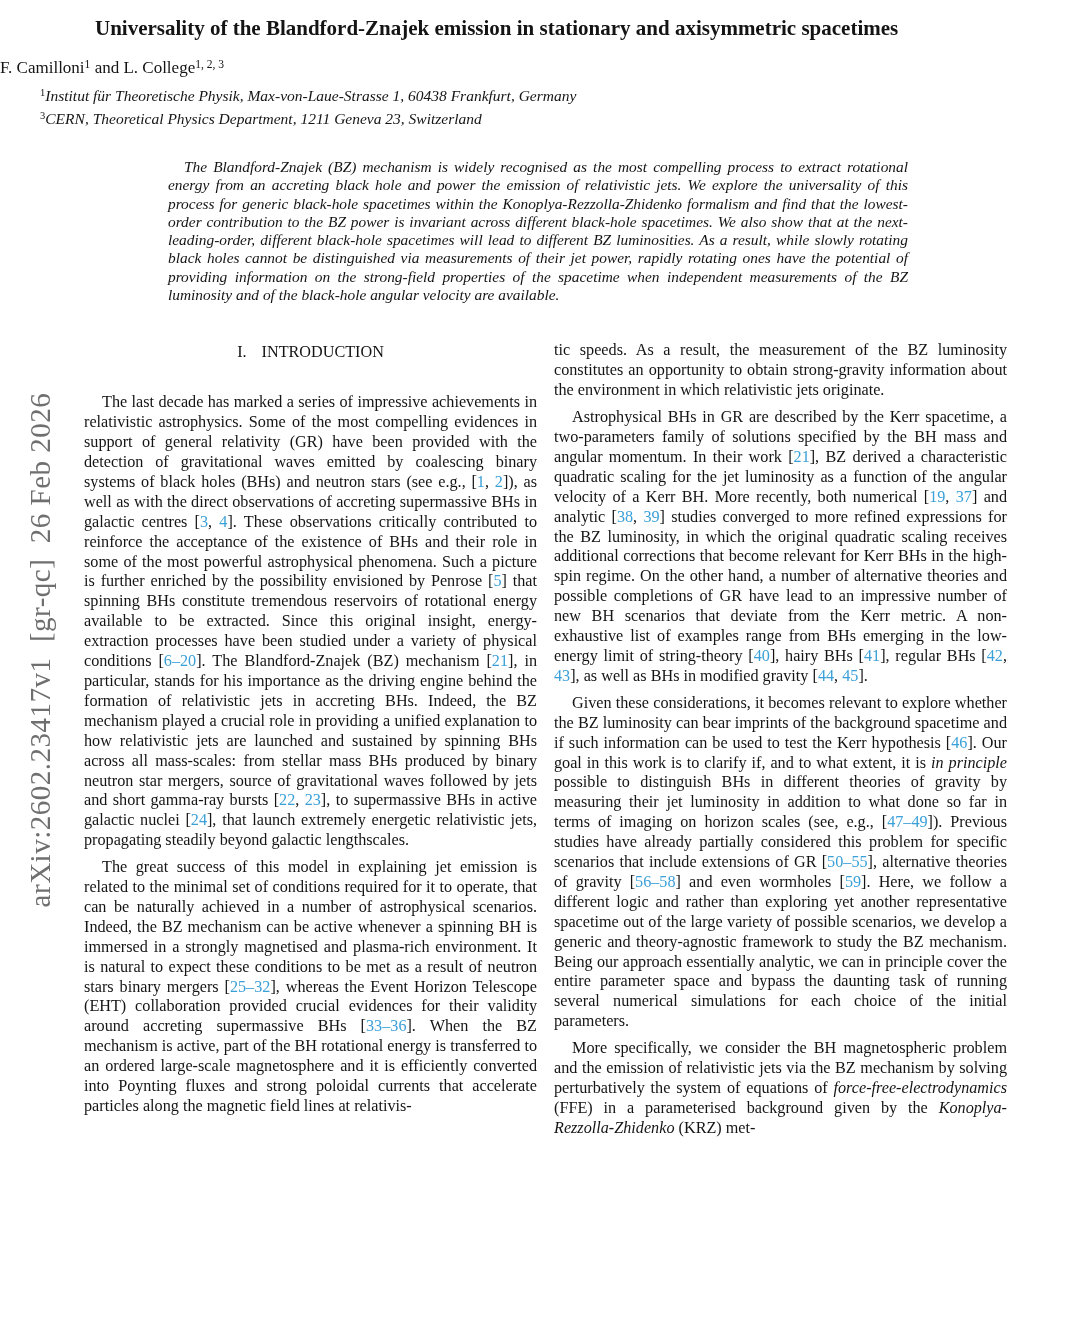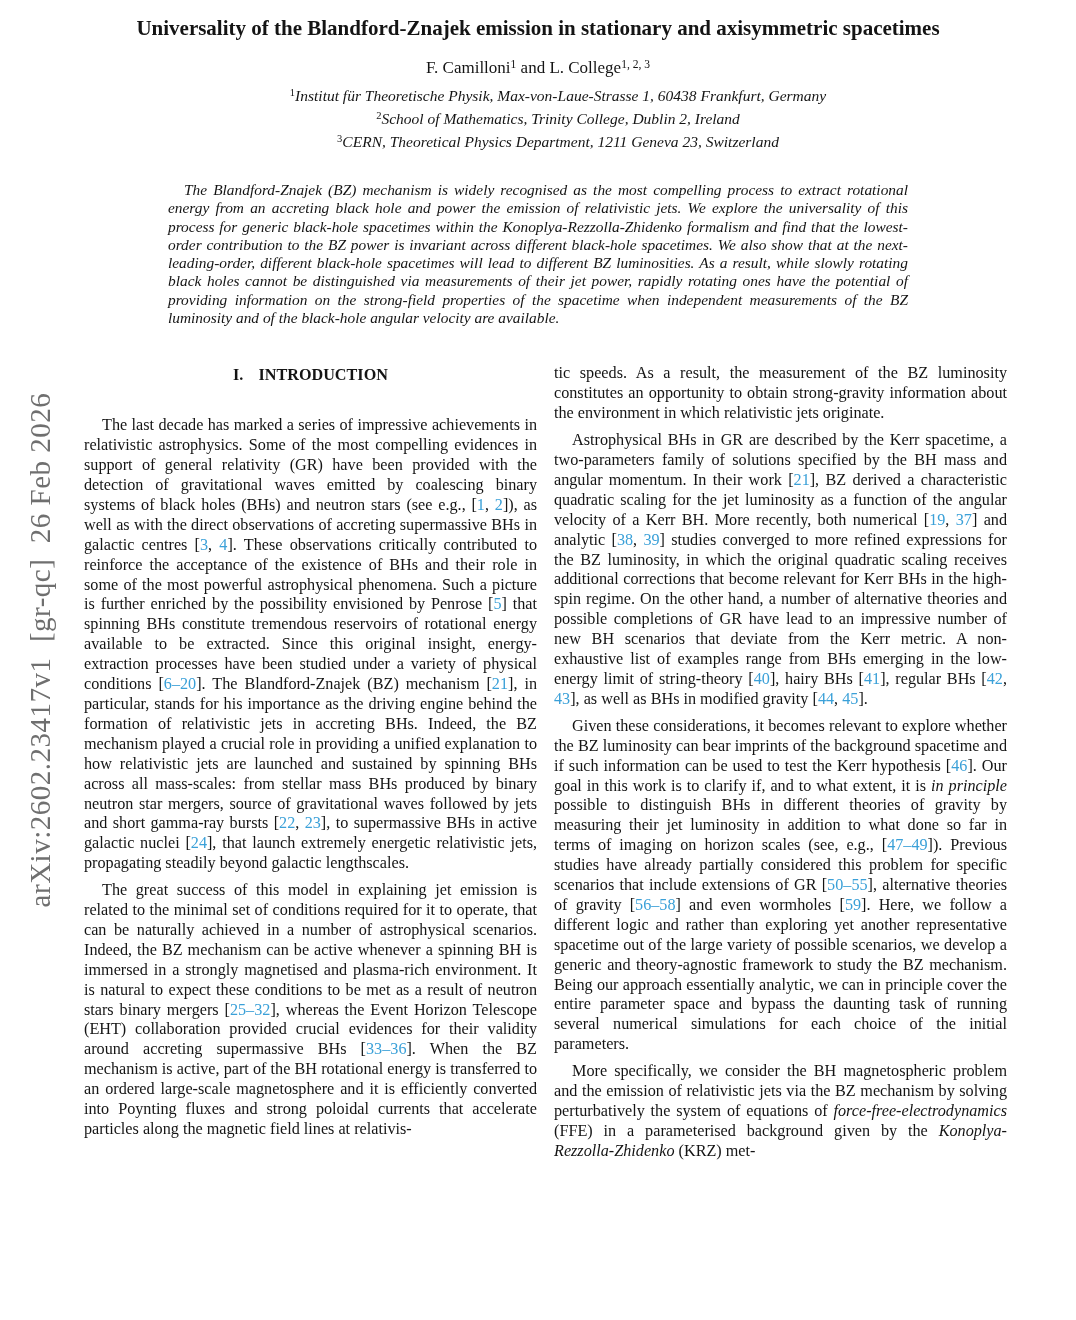--- a/index.html
+++ b/index.html
@@ -20,21 +20,21 @@
     top: 650px;
     left: 40px;
     transform: translate(-50%, -50%) rotate(-90deg);
     white-space: pre;
     font-size: 29px;
     letter-spacing: 0.5px;
     color: var(--sidebar-color, #6f6f6f);
   }
 
   
-  .header { text-align: center; padding-top: 15px; }
+  .header { padding-top: 15px; }
   .paper-title {
     font-size: 21px;
     font-weight: bold;
     margin: 0 95px;
     line-height: 26px;
   }
   .authors-line { margin-top: 17px; font-size: 17px; }
   .affiliations { margin-top: 7px; font-size: 15.5px; line-height: 21px; padding-left: 40px; }
   .affil-line { }
 
@@ -57,21 +57,21 @@
     gap: 17px;
   }
   .col {
     width: 453px;
     text-align: justify;
     font-size: 16.2px;
     line-height: 19.9px;
   }
   .section-heading {
     text-align: center;
-    font-weight: bold;
+    font-weight: normal;
     font-size: 16.2px;
     margin: 2px 0 30px 0;
   }
   .section-heading .sec-num { margin-right: 15px; }
   p.para { margin: 0 0 7px 0; text-indent: 18px; }
   p.para.noindent { text-indent: 0; }
 
   
   .seg-n { }
   .seg-i { font-style: italic; }
@@ -86,21 +86,20 @@
 </head>
 <body>
 
 <div class="arxiv-sidebar">arXiv:2602.23417v1  [gr-qc]  26 Feb 2026</div>
 
 <div class="header">
   <div class="paper-title">Universality of the Blandford-Znajek emission in stationary and axisymmetric spacetimes</div>
   <div class="authors-line"><span class="seg-n">F. Camilloni</span><span class="seg-sup">1</span><span class="seg-n"> and L. College</span><span class="seg-sup">1, 2, 3</span></div>
   <div class="affiliations">
     <div class="affil-line"><span class="seg-sup">1</span><span class="seg-i">Institut für Theoretische Physik, Max-von-Laue-Strasse 1, 60438 Frankfurt, Germany</span></div>
-    <div class="affil-line"><span class="seg-sup">2</span><span class="seg-i">School of Mathematics, Trinity College, Dublin 2, Ireland</span></div>
     <div class="affil-line"><span class="seg-sup">3</span><span class="seg-i">CERN, Theoretical Physics Department, 1211 Geneva 23, Switzerland</span></div>
   </div>
 </div>
 
 <div class="abstract">The Blandford-Znajek (BZ) mechanism is widely recognised as the most compelling process to extract rotational energy from an accreting black hole and power the emission of relativistic jets. We explore the universality of this process for generic black-hole spacetimes within the Konoplya-Rezzolla-Zhidenko formalism and find that the lowest-order contribution to the BZ power is invariant across different black-hole spacetimes. We also show that at the next-leading-order, different black-hole spacetimes will lead to different BZ luminosities. As a result, while slowly rotating black holes cannot be distinguished via measurements of their jet power, rapidly rotating ones have the potential of providing information on the strong-field properties of the spacetime when independent measurements of the BZ luminosity and of the black-hole angular velocity are available.</div>
 
 <div class="columns">
   <div class="col">
     <div class="section-heading">
       <span class="sec-num">I.</span><span>INTRODUCTION</span>

